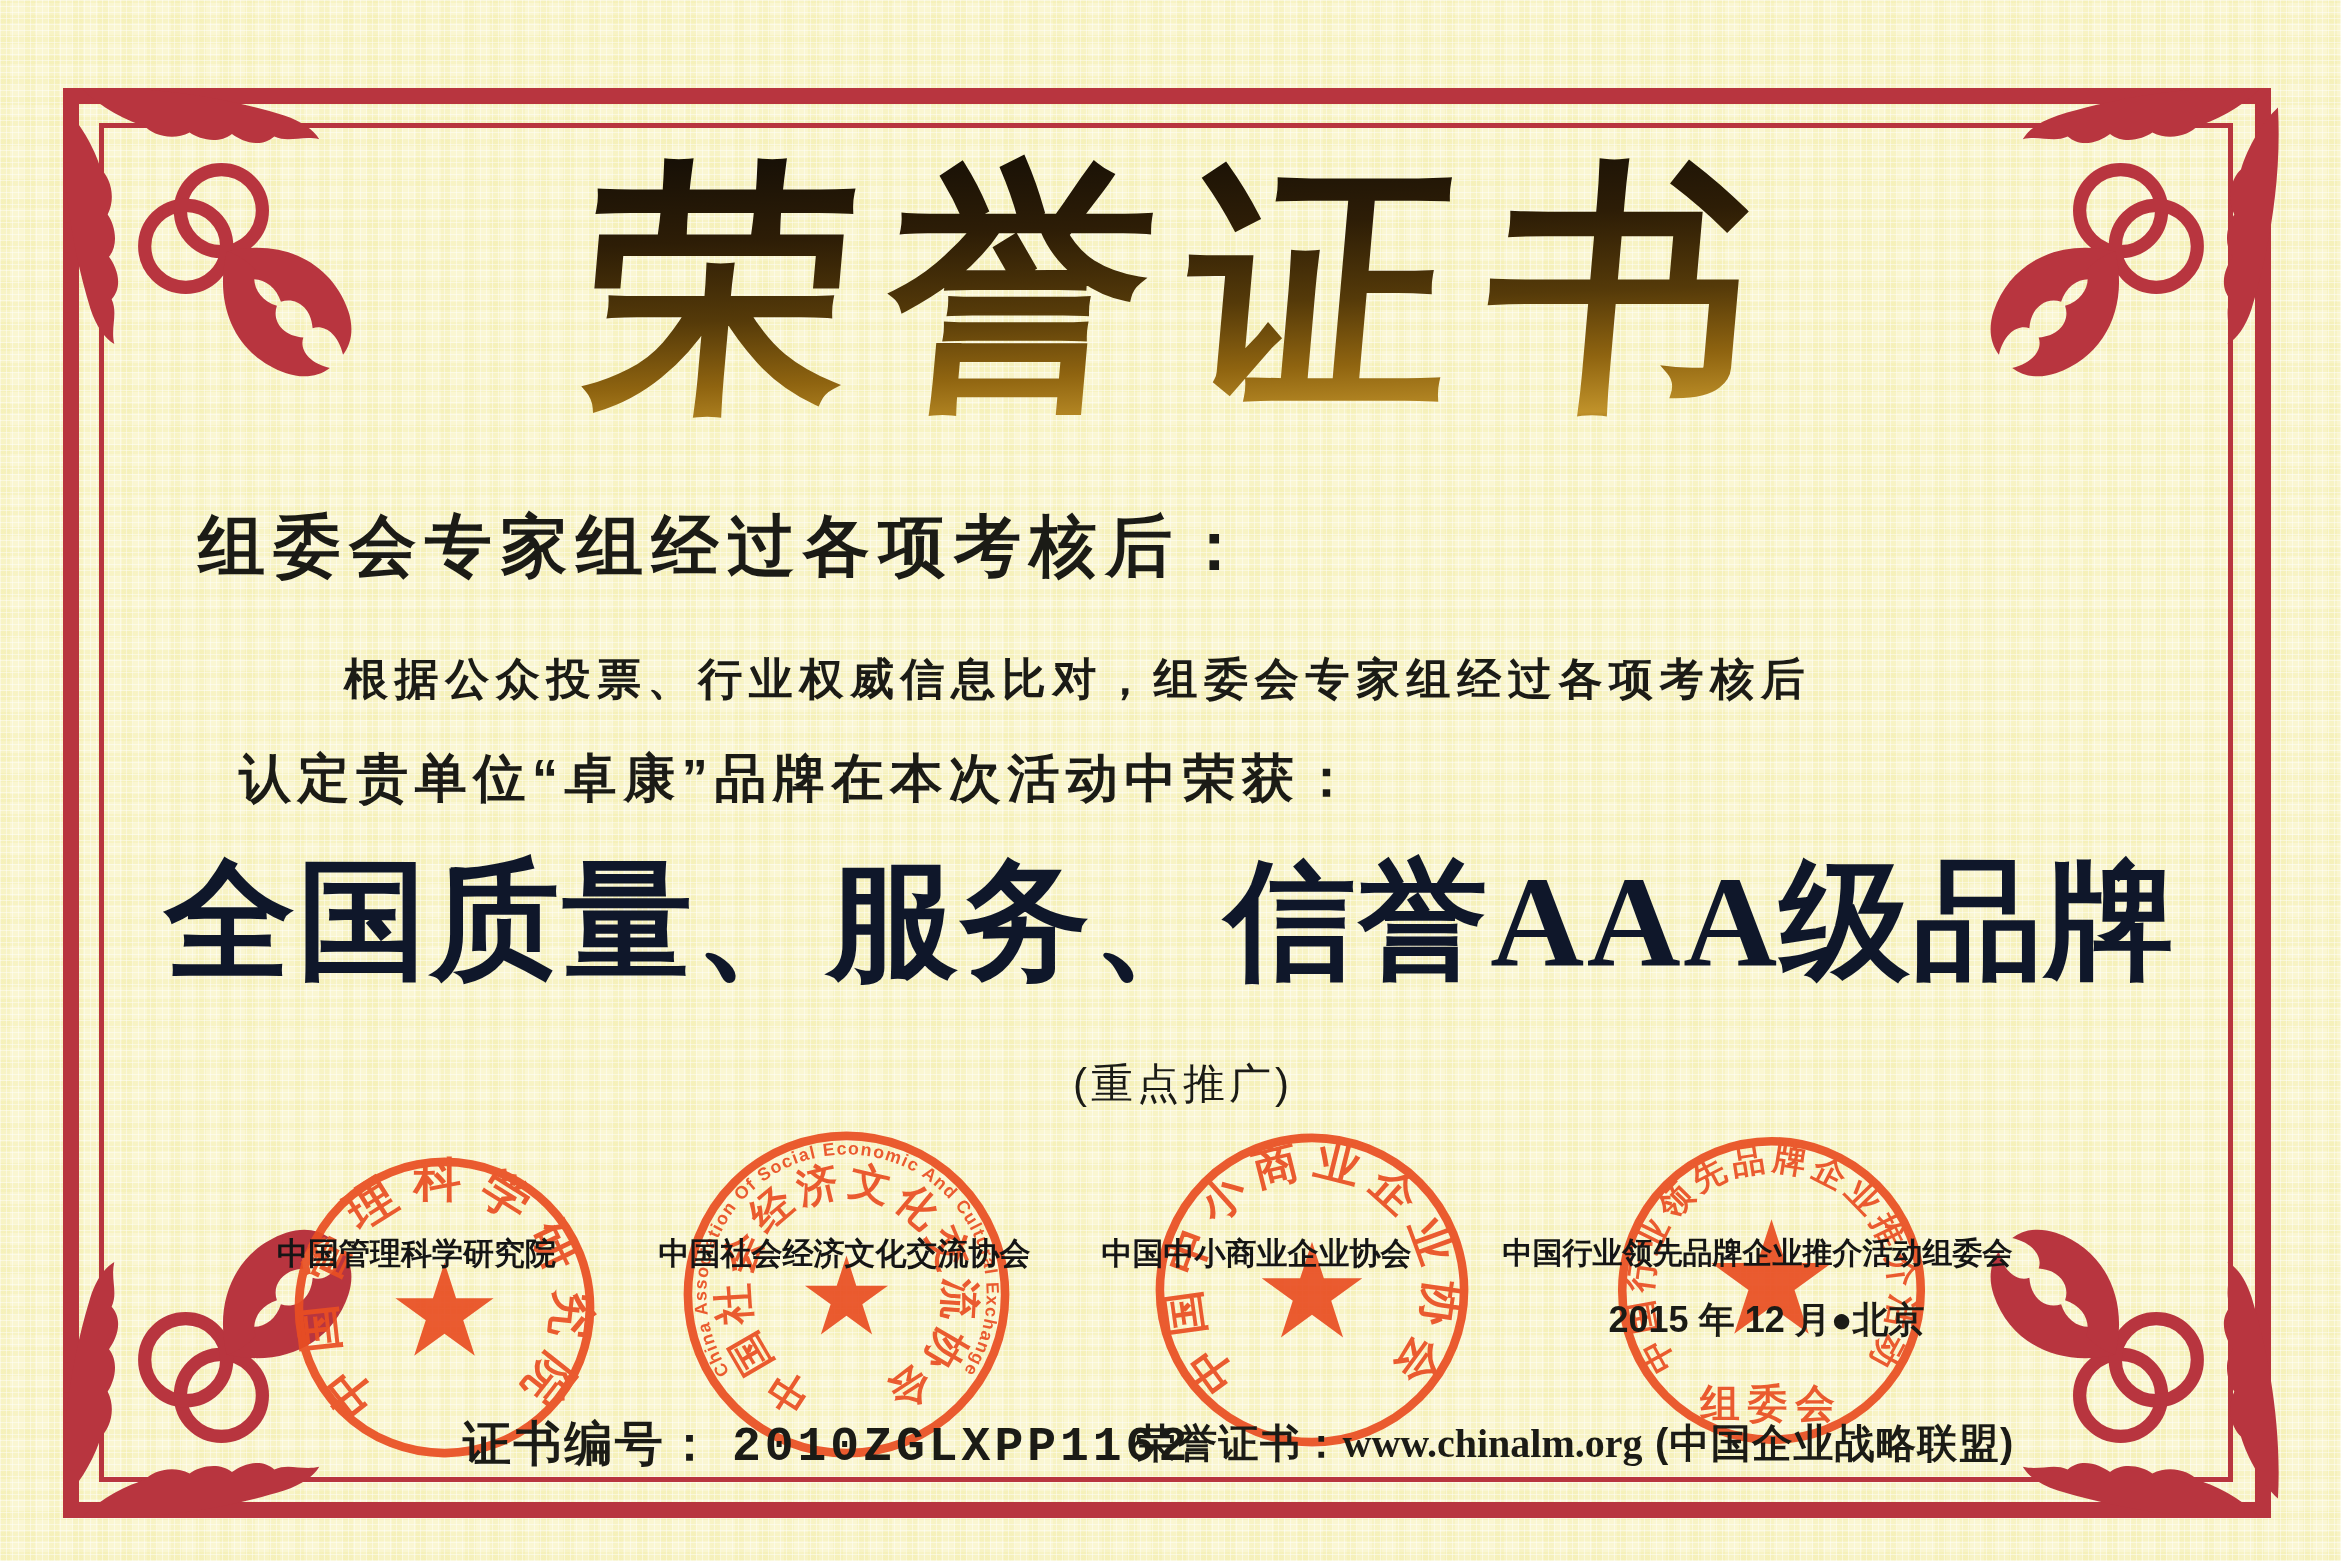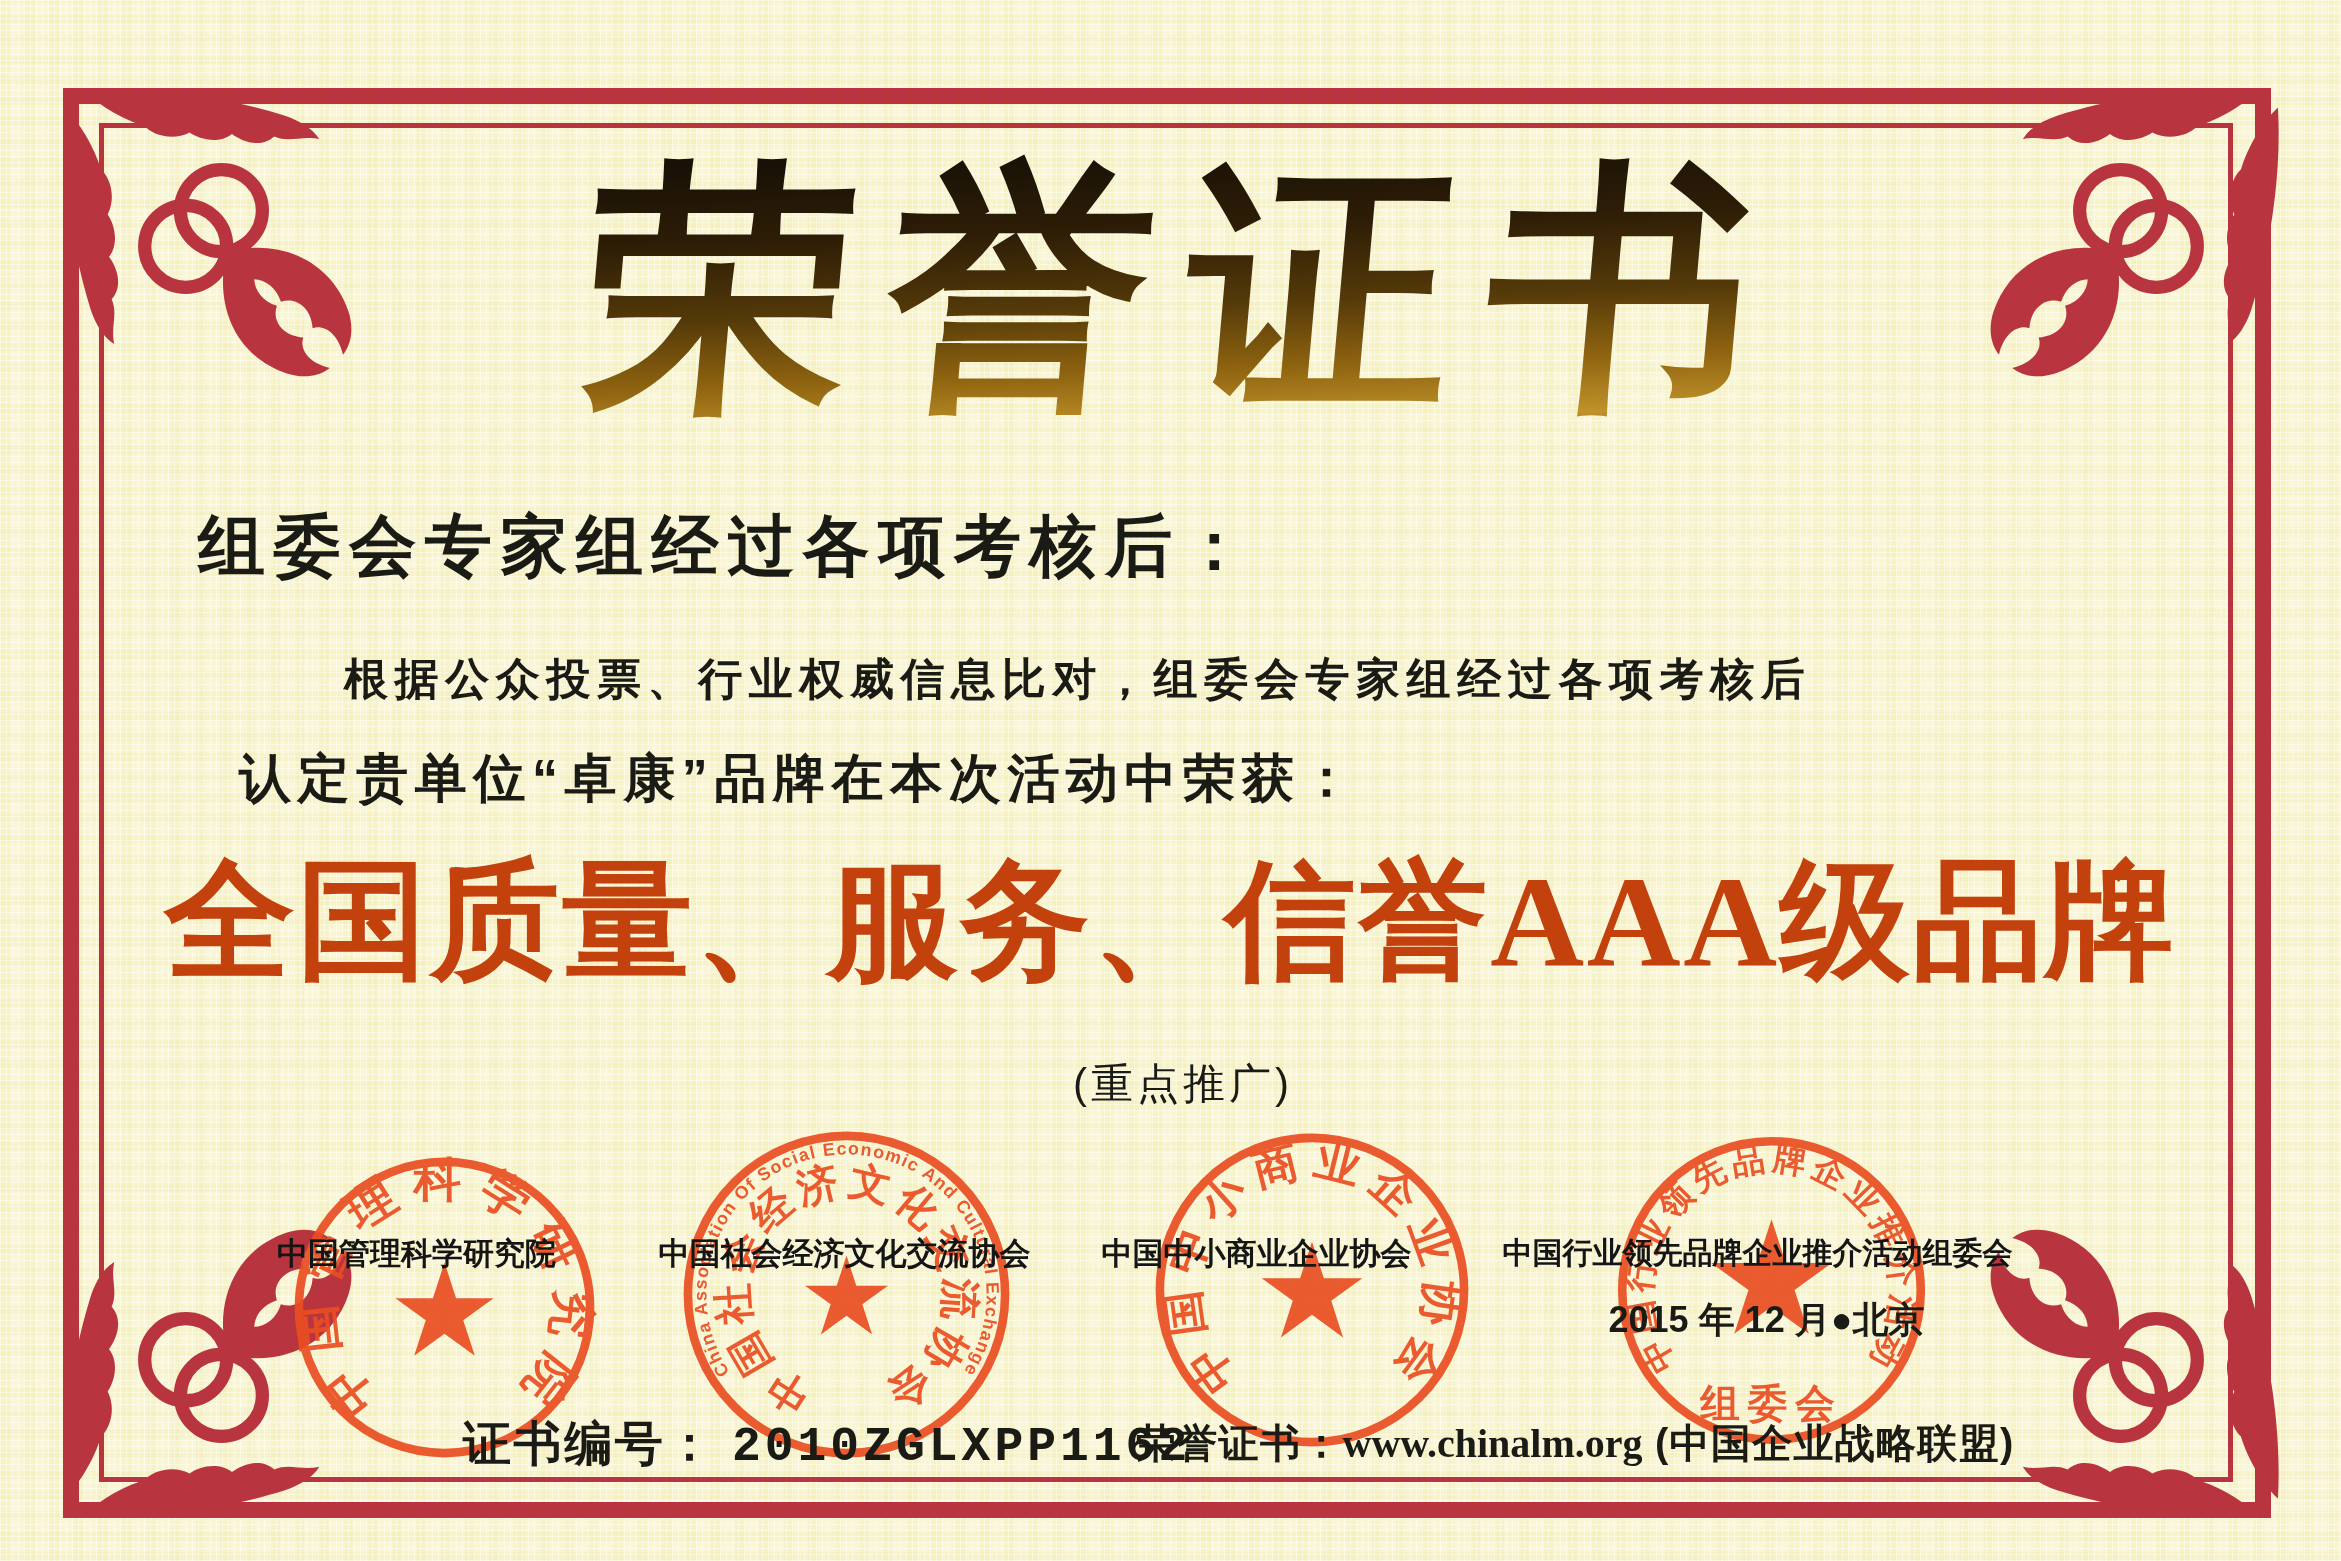--- a/index.html
+++ b/index.html
@@ -78,21 +78,21 @@
     letter-spacing:6.6px;
     z-index:5;
   }
   .award{
     left:0; right:0; top:834px;
     text-align:center;
     font-family:"Liberation Serif", serif;
     font-size:130px; font-weight:900;
     letter-spacing:2.6px;
     z-index:5;
-    color:#c2410c;
+    color:#0f172a;
   }
   .award-note{
     left:0; right:0; top:1056px;
     text-align:center;
     font-size:42px; font-weight:400;
     letter-spacing:4px;
     z-index:5;
     padding-left:24px;
   }
   

